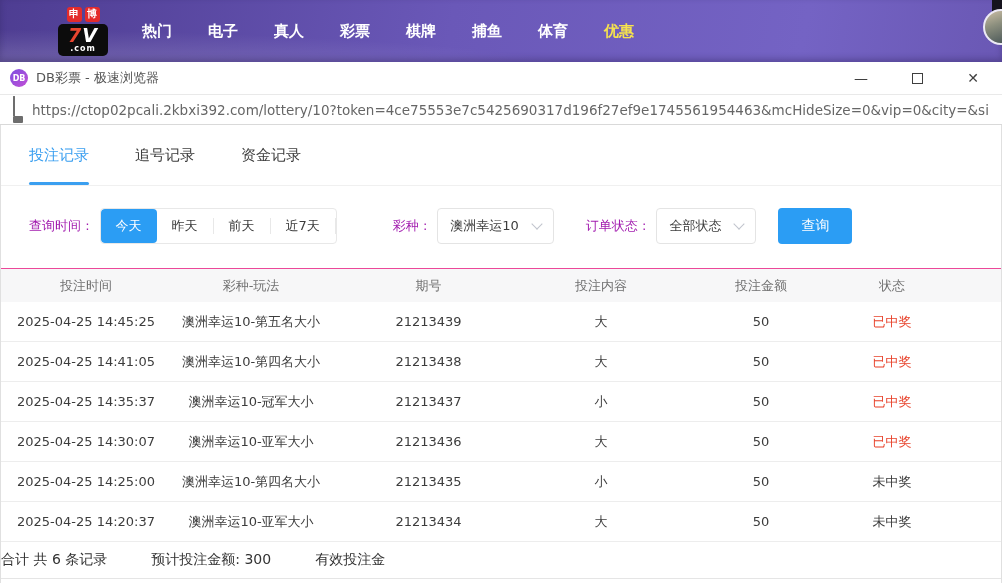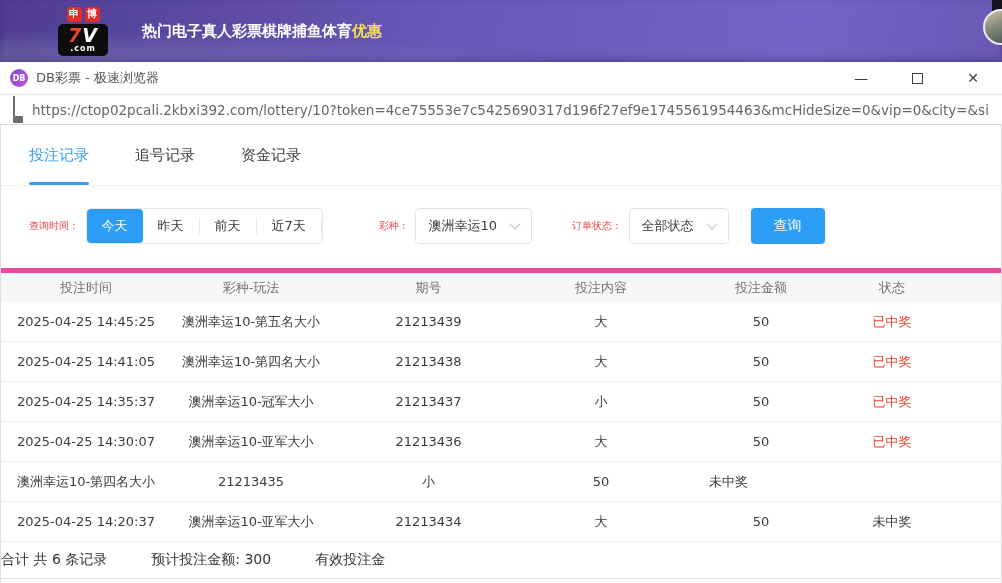--- a/index.html
+++ b/index.html
@@ -17,21 +17,21 @@
   }
   .logo { margin-left: 58px; display: flex; flex-direction: column; align-items: center; }
   .logo-badges { display: flex; gap: 3px; margin-bottom: 2px; }
   .logo-badge { width: 15px; height: 15px; background: #e42b2b; color: #fff; border-radius: 3px;
     font-size: 10px; font-weight: bold; display: flex; align-items: center; justify-content: center; }
   .logo-block { background: #0c0c0c; border-radius: 5px; padding: 2px 5px 3px; text-align: center; min-width: 50px; }
   .logo-7v { font-size: 19px; font-weight: bold; font-style: italic; line-height: 1; letter-spacing: 1px; }
   .logo-7 { color: #e8452f; }
   .logo-v { color: #fff; }
   .logo-com { color: #fff; font-size: 8px; font-weight: bold; line-height: 1; letter-spacing: 1px; }
-  .nav-items { display: flex; margin-left: 34px; }
+  .nav-items { display: flex; gap: 36px; margin-left: 34px; }
   .nav-item { color: #fff; font-size: 15px; font-weight: bold; cursor: pointer; white-space: nowrap; }
   .nav-item.highlight { color: #f7e34d; }
   .corner-box { position: absolute; top: 0; right: 0; width: 10px; height: 12px; background: #15131d; }
   .avatar-circle { position: absolute; top: 9px; right: -17px; width: 36px; height: 36px; border-radius: 50%;
     border: 2px solid #ece9f5; background: linear-gradient(160deg, #cdbfa6 0%, #8c8f7e 40%, #3f4e52 100%); }
 
   
   .titlebar { height: 33px; background: #fff; display: flex; align-items: center; padding: 0 10px;
     border-bottom: 1px solid #e9e9e9; }
   .favicon { width: 18px; height: 18px; border-radius: 50%; margin-right: 8px; flex: none;
@@ -57,36 +57,36 @@
     display: flex; flex-direction: column; }
 
   .tabs { display: flex; gap: 46px; padding: 0 28px; height: 61px; align-items: stretch;
     border-bottom: 1px solid #f0f0f0; flex: none; }
   .tab { font-size: 15px; color: #3c3c3c; display: flex; align-items: center; position: relative; cursor: pointer; }
   .tab.active { color: #3a9ff0; }
   .tab.active::after { content: ""; position: absolute; bottom: 0; left: 50%; transform: translateX(-50%);
     width: 60px; height: 3px; border-radius: 2px; background: #3a9ff0; }
 
   .filterbar { display: flex; align-items: center; padding: 22px 28px 24px; flex: none; }
-  .filter-label { font-size: 10px; color: #ef4444; margin-right: 10px; white-space: nowrap; }
+  .filter-label { font-size: 13px; color: #a21caf; margin-right: 10px; white-space: nowrap; }
   .seg-group { display: flex; border: 1px solid #e8e8e8; border-radius: 4px; height: 36px; align-items: stretch; overflow: hidden; }
   .seg { padding: 0 15px; display: flex; align-items: center; font-size: 13px; color: #3c3c3c; cursor: pointer; white-space: nowrap; }
   .seg.active { background: #2b9df4; color: #fff; border-radius: 4px; }
   .seg-divider { width: 1px; background: #e8e8e8; margin: 9px 0; }
   .select-box { height: 36px; border: 1px solid #e4e4e4; border-radius: 4px; display: flex; align-items: center;
     padding: 0 12px; gap: 14px; font-size: 13px; color: #3c3c3c; cursor: pointer; white-space: nowrap; }
   .chevron-down { width: 8px; height: 8px; border-right: 1.5px solid #c0c4cc; border-bottom: 1.5px solid #c0c4cc;
     transform: rotate(45deg); margin-top: -4px; flex: none; }
-  .ml36 { margin-left: 56px; } .ml32 { margin-left: 40px; }
+  .ml36 { margin-left: 56px; } .ml32 { margin-left: 32px; }
   .search-btn { height: 36px; width: 74px; margin-left: 22px; background: #2b9df4; border: none; border-radius: 4px;
     color: #fff; font-size: 14px; cursor: pointer; font-family: inherit; }
 
   .grid-cols { display: grid; grid-template-columns: 170px 160px 195px 150px 170px 157px; }
   .thead { height: 34px; align-items: center; background: #f7f7f8; color: #707070; font-size: 13px;
-    border-top: 5px solid #ec4899; flex: none; }
+    border-top: 1px solid #ec4899; flex: none; }
   .thead > div { text-align: center; }
   .trow { height: 40px; align-items: center; font-size: 13px; color: #3c3c3c;
     border-bottom: 1px solid #ededed; flex: none; }
   .trow > div { text-align: center; white-space: nowrap; }
   .cell-status.won { color: #e8432c; }
   .col-last { padding-right: 65px; }
 
   .tfoot { height: 37px; display: flex; align-items: center; justify-content: flex-start; gap: 44px;
     font-size: 14px; color: #333; overflow: hidden; flex: none; border-bottom: 1px solid #e5e5e5; }
   .tfoot .clipped { margin-right: -10px; white-space: nowrap; }
@@ -207,20 +207,21 @@
       </div>
       <div class="trow grid-cols">
         <div>2025-04-25 14:30:07</div>
         <div>澳洲幸运10-亚军大小</div>
         <div>21213436</div>
         <div>大</div>
         <div>50</div>
         <div class="cell-status col-last won">已中奖</div>
       </div>
       <div class="trow grid-cols">
+        <div>2025-04-25 14:25:00</div>
         <div>澳洲幸运10-第四名大小</div>
         <div>21213435</div>
         <div>小</div>
         <div>50</div>
         <div class="cell-status col-last lost">未中奖</div>
       </div>
       <div class="trow grid-cols">
         <div>2025-04-25 14:20:37</div>
         <div>澳洲幸运10-亚军大小</div>
         <div>21213434</div>

